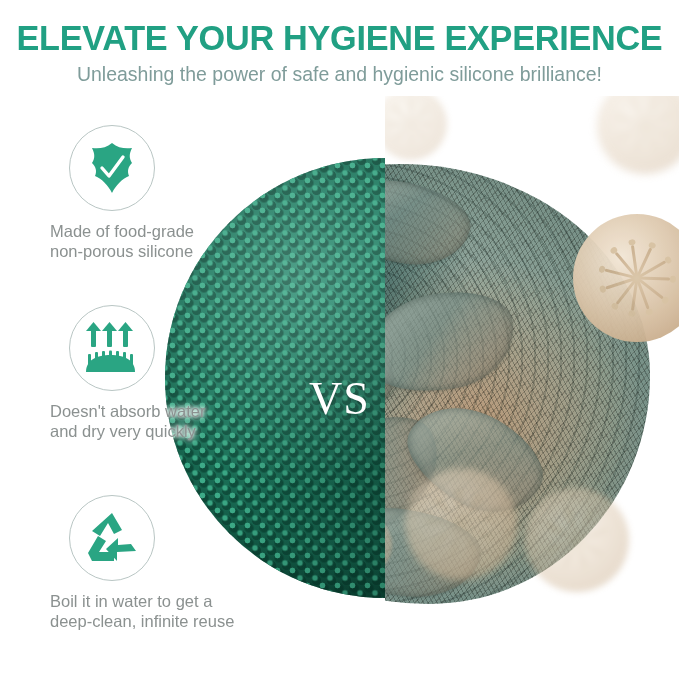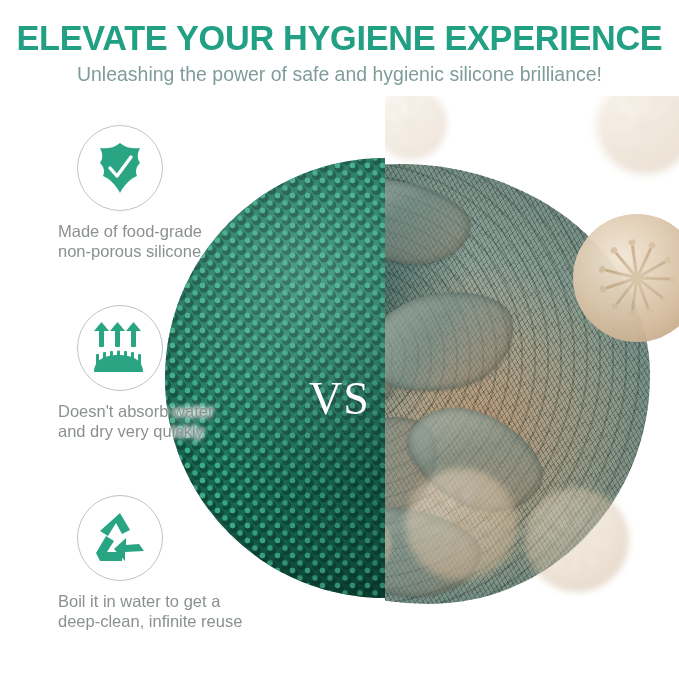--- a/index.html
+++ b/index.html
@@ -195,21 +195,21 @@
     color: #ffffff;
     letter-spacing: 1px;
     text-shadow: 0 1px 3px rgba(0,0,0,0.25);
     pointer-events: none;
     margin-top: 24px;
   }
 
   
   .feature {
     position: absolute;
-    left: 16px;
+    left: 8px;
     width: 200px;
     padding-left: 36px;
   }
   .feature .icon-circle {
     position: relative;
     margin-left: 25px;
     width: 86px;
     height: 86px;
     border-radius: 50%;
     border: 1.4px solid #b9c6c4;

